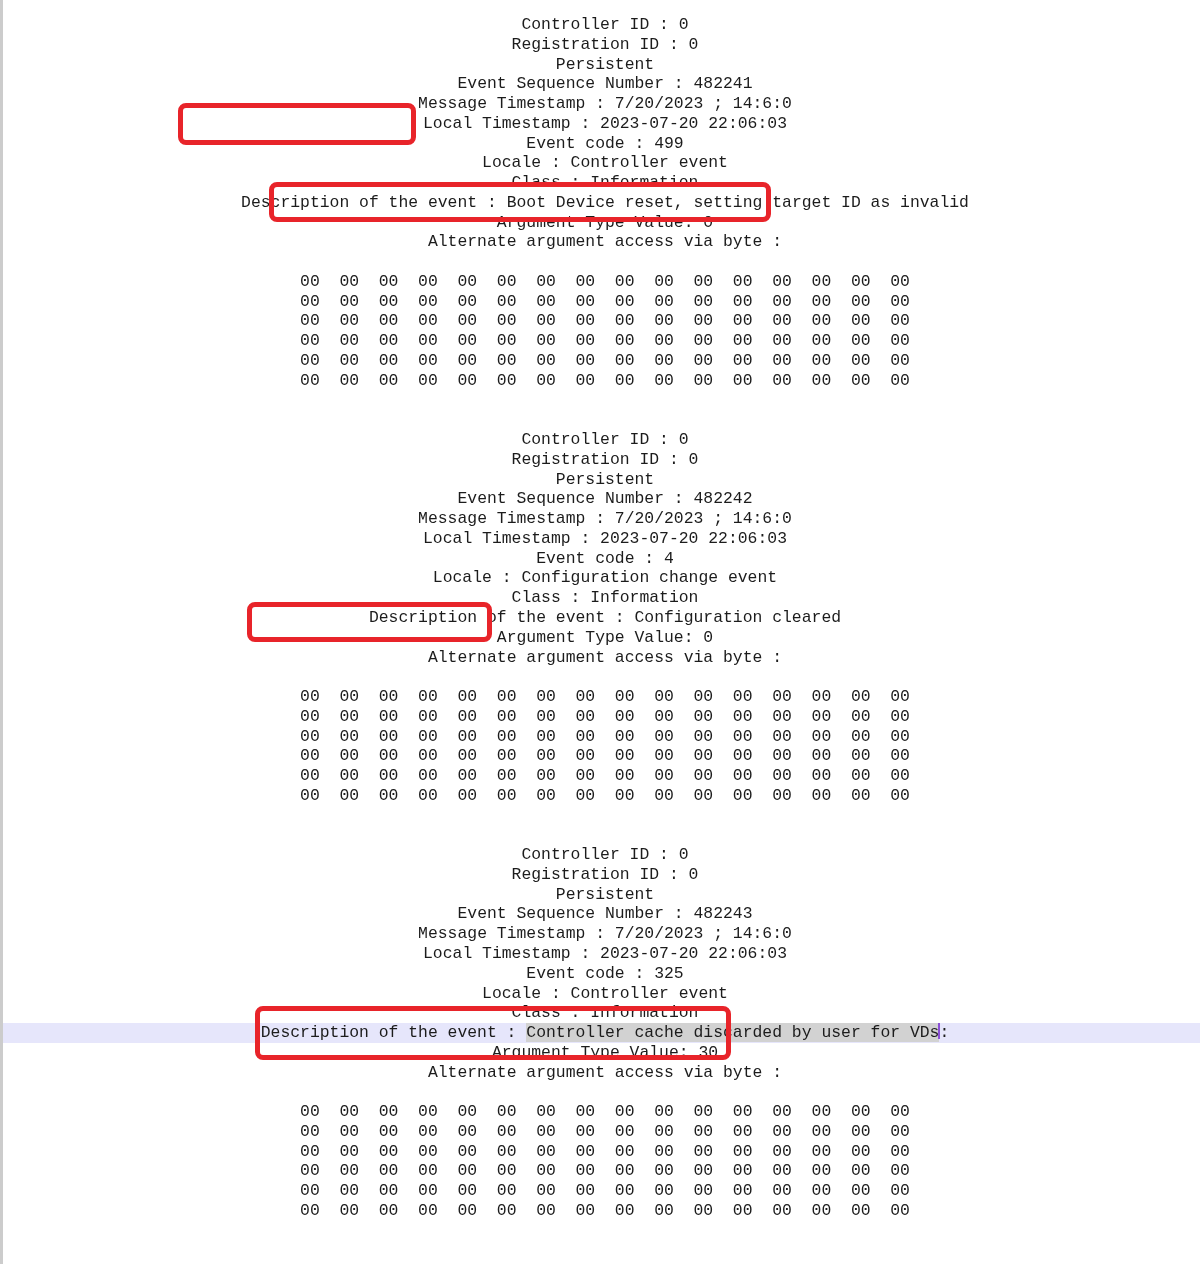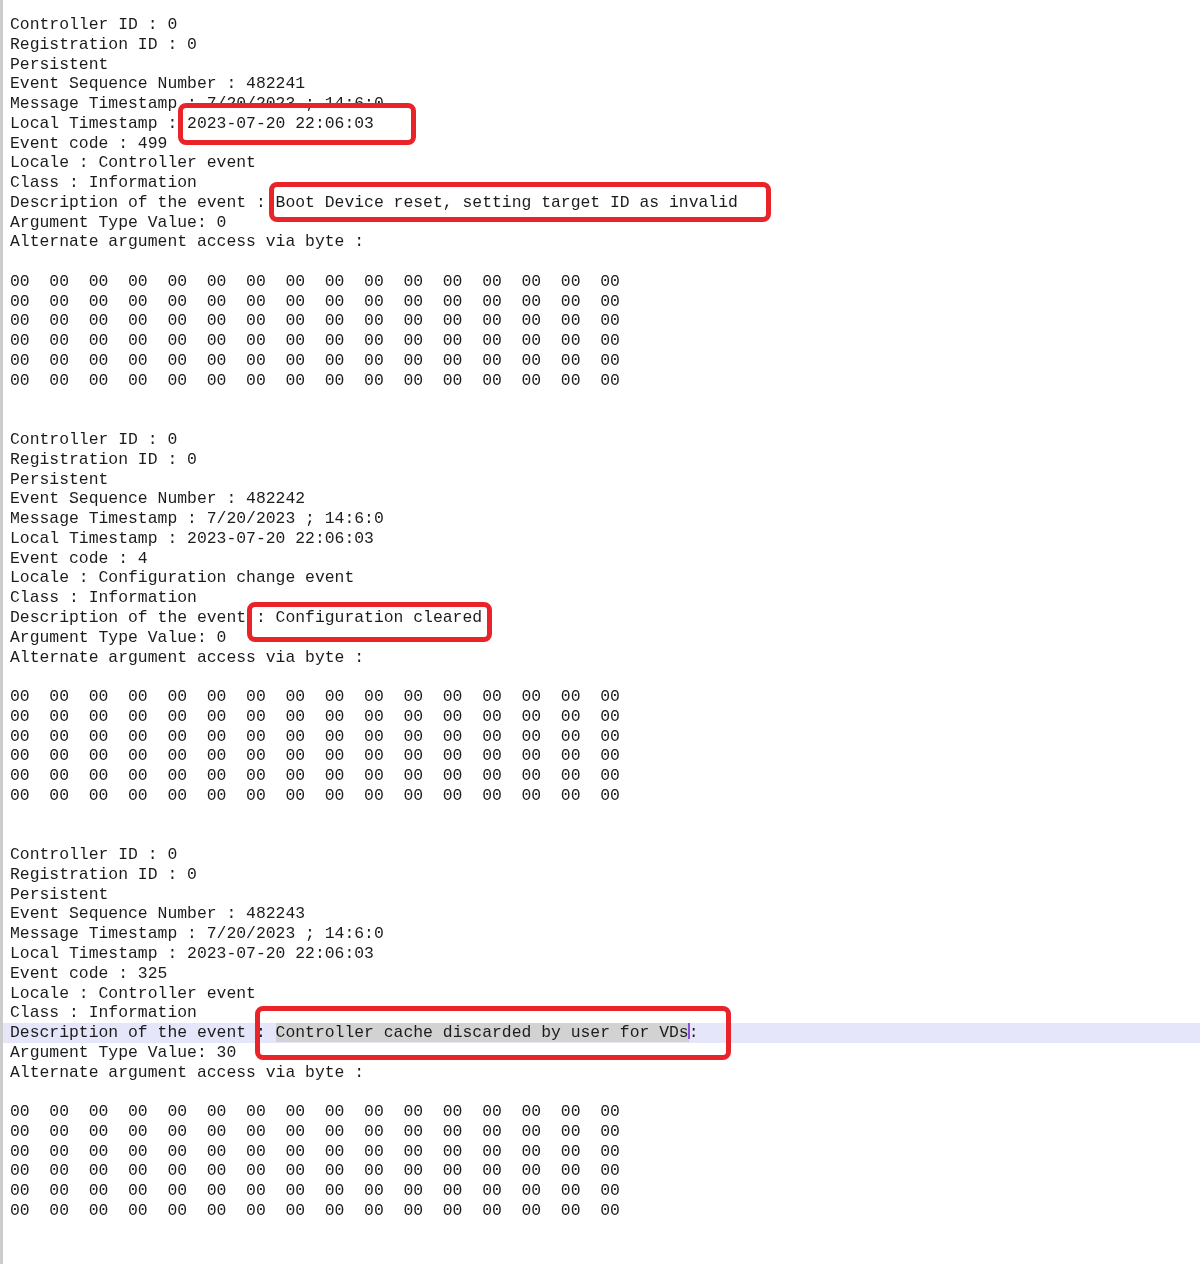--- a/index.html
+++ b/index.html
@@ -7,20 +7,21 @@
     position:relative;
     width:1200px; height:1264px;
     background:#ffffff;
     border-left:3px solid #cccccc;
     box-sizing:border-box;
     overflow:hidden;
     font-family:"Liberation Mono","DejaVu Sans Mono",monospace;
     font-size:16.4px;
     line-height:19.77px;
     color:#1c1c1c;
+    text-align:center;
   }
   .content {
     position:absolute;
     top:15px; left:0; right:0;
     white-space:pre;
     z-index:1;
   }
   .ln { min-height:19.77px; padding-left:7px; }
   .ln.hl { background:#e6e6fb; }
   .sel { background:#d2d2d2; }

